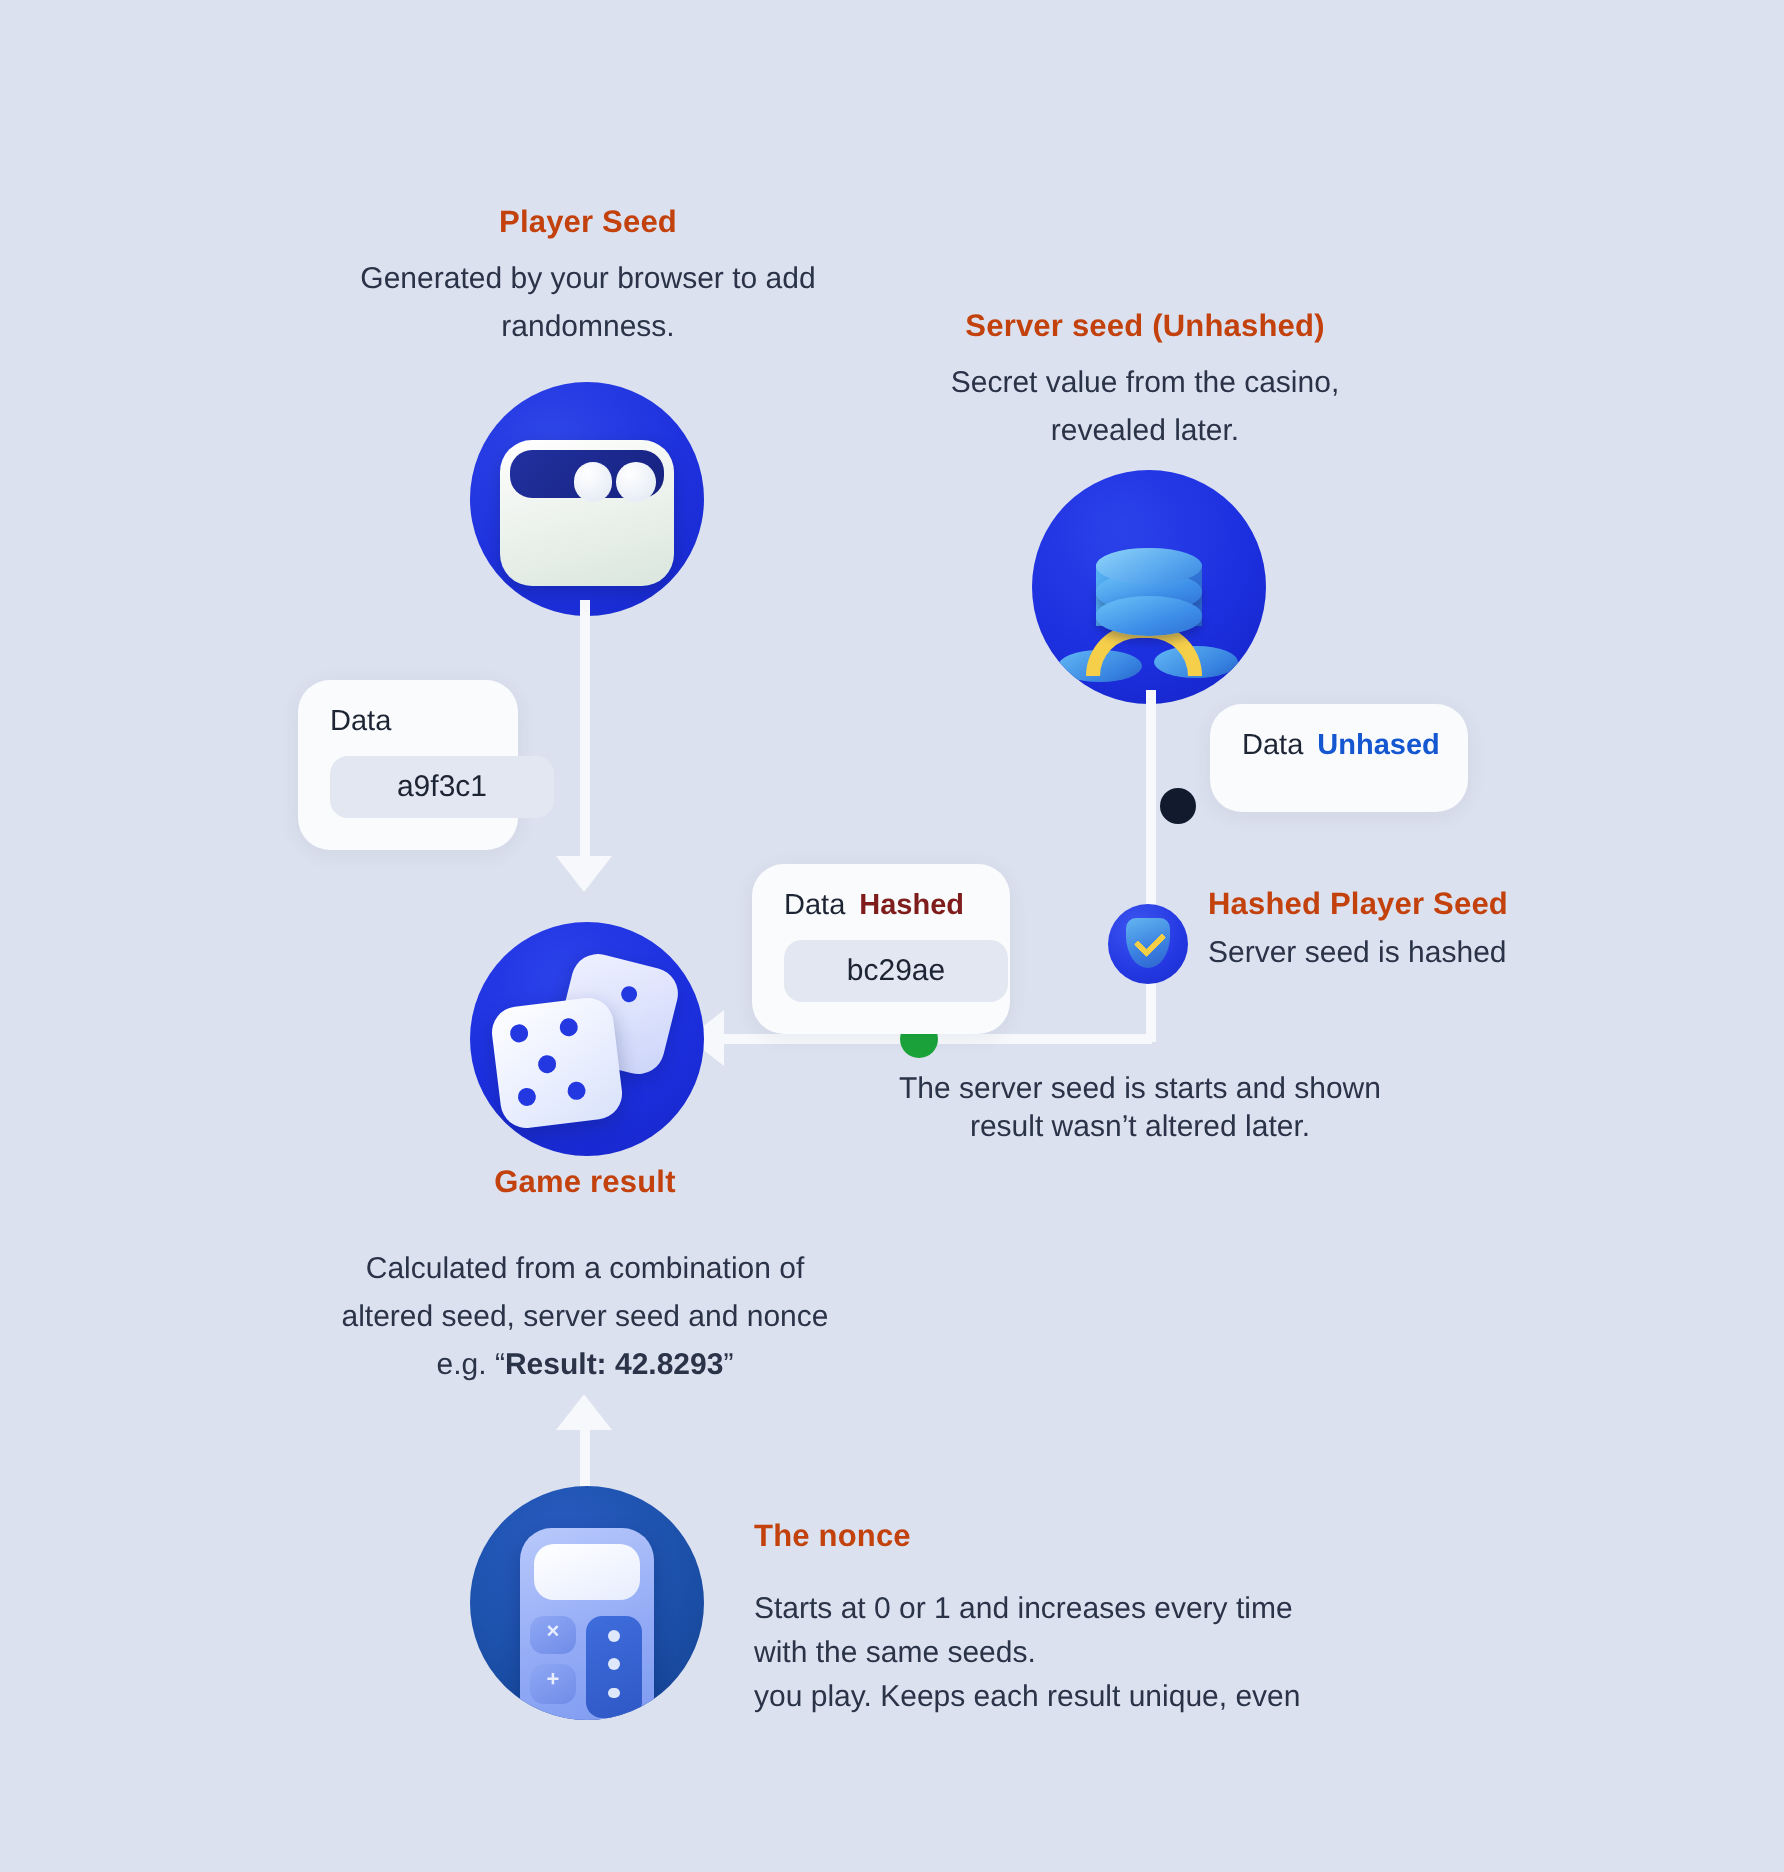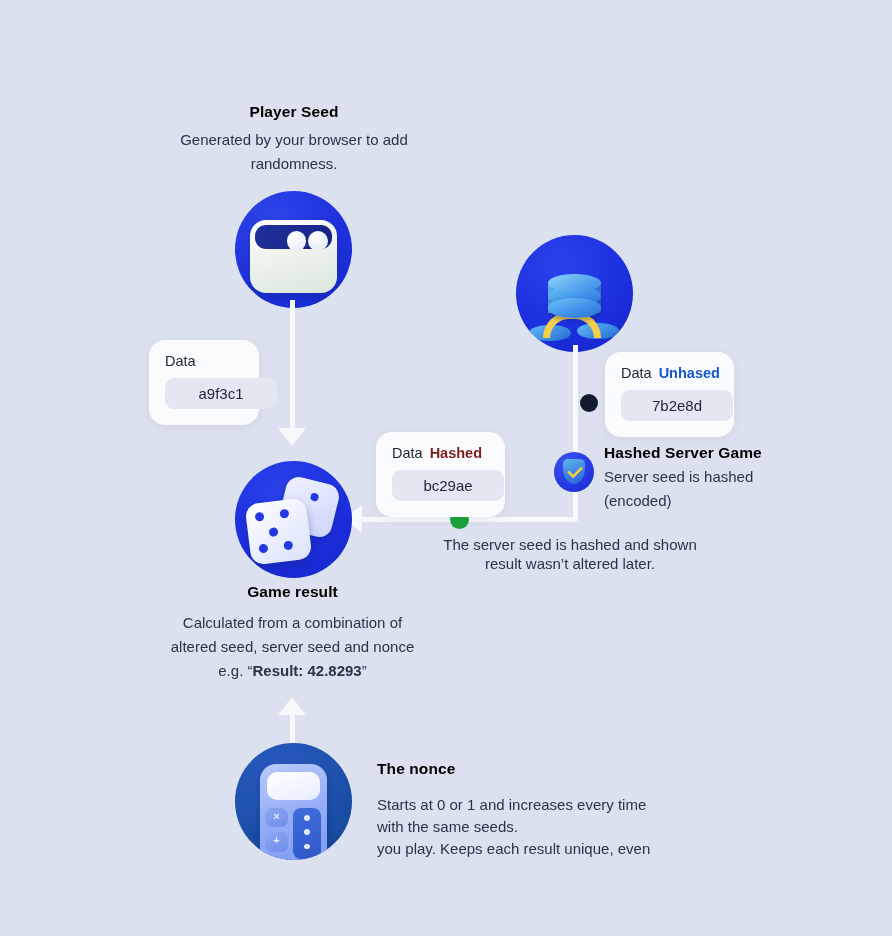--- a/index.html
+++ b/index.html
@@ -18,21 +18,21 @@
     position: relative;
     width: 892px;
     height: 936px;
   }
 
   
   .blk { position: absolute; }
   .title {
     font-weight: bold;
     font-size: 15.5px;
-    color: #000000;
+    color: #c2410c;
     letter-spacing: 0.1px;
   }
   .desc {
     font-size: 15px;
     line-height: 24px;
     color: #2a3347;
   }
   .center { text-align: center; }
   .left { text-align: left; }
 
@@ -287,20 +287,27 @@
   <div class="line vline" style="left:290px; top:300px; height:130px;"></div>
   <div class="arrow arrow-down" style="left:278px; top:428px;"></div>
 
   <div class="card" style="left:149px; top:340px; width:110px;">
     <div class="card-head">
       <span>Data</span>
     </div>
     <div class="card-value">a9f3c1</div>
   </div>
 
+  <div class="blk center" style="left:425px; top:155px; width:295px;">
+    <div class="title">Server seed (Unhashed)</div>
+    <div class="desc" style="margin-top:7px;">
+      <div>Secret value from the casino,</div>
+      <div>revealed later.</div>
+    </div>
+  </div>
 
   <div class="illus ill-db" style="left:516px; top:235px; width:117px; height:117px;">
     <div class="db-base-l"></div>
     <div class="db-base-r"></div>
     <div class="db-cable"></div>
     <div class="db-body"></div>
     <div class="db-disc b2"></div>
     <div class="db-disc b3"></div>
     <div class="db-cap"></div>
   </div>
@@ -310,68 +317,66 @@
   <div class="line hline" style="left:360px; top:517px; width:216px;"></div>
   <div class="arrow arrow-left" style="left:344px; top:505px;"></div>
 
   <div class="dot" style="left:580px; top:394px; width:18px; height:18px; background:#111b2d;"></div>
   <div class="dot" style="left:450px; top:510px; width:19px; height:19px; background:#1ba33a;"></div>
 
   <div class="card" style="left:605px; top:352px; width:129px;">
     <div class="card-head">
       <span>Data</span><span class="tag tag-unhashed">Unhased</span>
     </div>
-    <div class="card-value">7b2e8d</div>
   </div>
 
   <div class="card" style="left:376px; top:432px; width:129px;">
     <div class="card-head">
       <span>Data</span><span class="tag tag-hashed">Hashed</span>
     </div>
     <div class="card-value">bc29ae</div>
   </div>
 
   <div class="badge-shield" style="left:554px; top:452px;">
     <div class="shield-inner">
       <div class="shield-check"></div>
     </div>
   </div>
 
   <div class="blk left" style="left:604px; top:444px; width:230px;">
-    <div class="title">Hashed Server Game</div>
+    <div class="title">Hashed Player Seed</div>
     <div class="desc" style="margin-top:3px;">
       <div>Server seed is hashed</div>
-      <div>(encoded)</div>
     </div>
   </div>
 
   <div class="blk center" style="left:420px; top:536px; width:300px;">
     <div class="desc" style="line-height:18.5px;">
-      <div>The server seed is hashed and shown</div>
+      <div>The server seed is starts and shown</div>
       <div>result wasn’t altered later.</div>
     </div>
   </div>
 
   <div class="illus ill-dice" style="left:235px; top:461px; width:117px; height:117px;">
     <div class="die back">
       <span class="pip" style="left:48%; top:22%;"></span>
       <span class="pip" style="left:22%; top:62%;"></span>
     </div>
     <div class="die front">
       <span class="pip" style="left:14%; top:14%;"></span>
       <span class="pip" style="left:56%; top:14%;"></span>
       <span class="pip" style="left:35%; top:42%;"></span>
       <span class="pip" style="left:14%; top:68%;"></span>
       <span class="pip" style="left:56%; top:68%;"></span>
     </div>
   </div>
 
   <div class="blk center" style="left:135px; top:583px; width:315px;">
     <div class="title">Game result</div>
-    <div class="desc" style="margin-top:10px;">
+    <div class="desc" style="margin-top:22px;">
       <div>Calculated from a combination of</div>
       <div>altered seed, server seed and nonce</div>
       <div><span>e.g. “</span><b>Result: 42.8293</b><span>”</span></div>
     </div>
   </div>
 
   <div class="line vline" style="left:290px; top:713px; height:62px;"></div>
   <div class="arrow arrow-up" style="left:278px; top:697px;"></div>
 
   <div class="illus ill-calc" style="left:235px; top:743px; width:117px; height:117px;">

